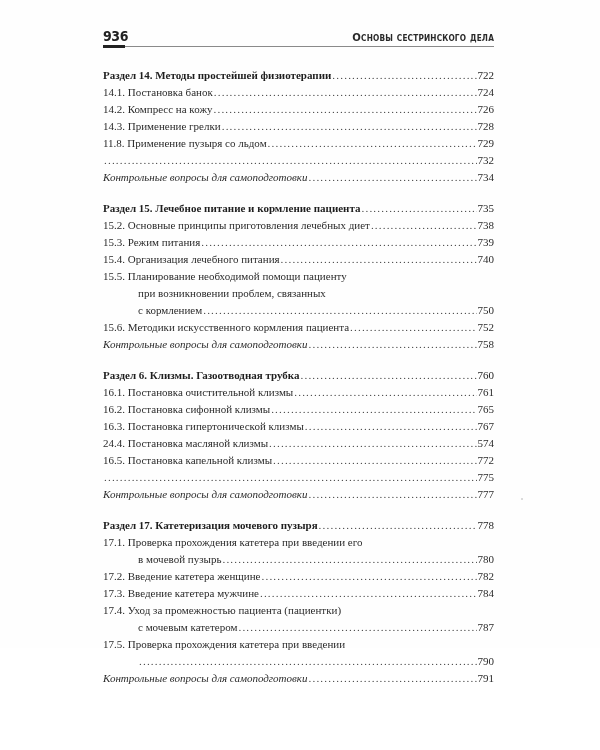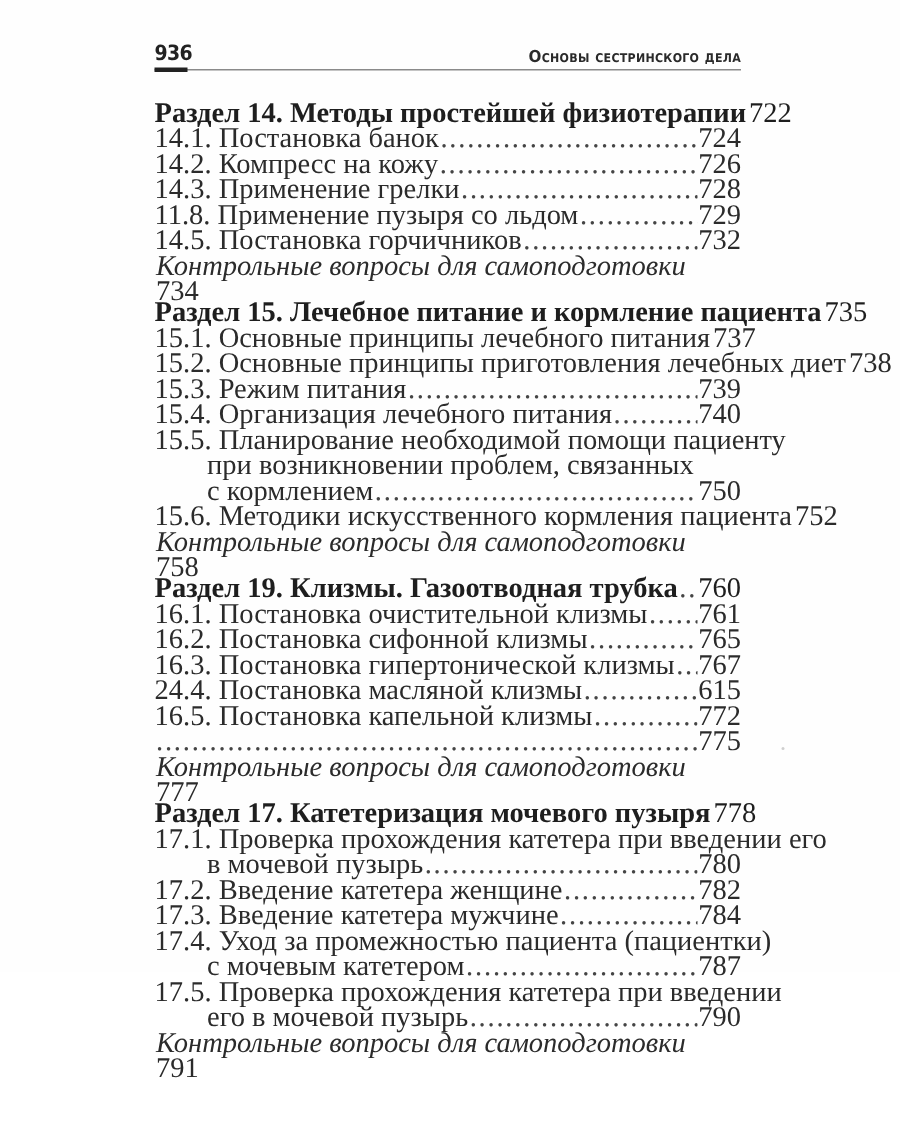--- a/index.html
+++ b/index.html
@@ -9,25 +9,25 @@
   .running-head { position: absolute; left: 103px; top: 26px; width: 391px; height: 22px; }
   .folio { position: absolute; left: 0; top: 2px; font-family: "DejaVu Sans", sans-serif; font-weight: bold;
            font-size: 14px; letter-spacing: -0.5px; color: #222; transform: scaleX(0.9); transform-origin: left; }
   .head-title { position: absolute; right: 0; top: 5px; font-family: "DejaVu Sans", sans-serif; font-weight: bold;
                 font-size: 11px; font-variant: small-caps; letter-spacing: 0.2px; color: #2a2a2a;
                 transform: scaleX(0.92); transform-origin: right; white-space: nowrap; }
   .head-rule { position: absolute; left: 0; right: 0; top: 20px; height: 1px; background: #8a8a8a; }
   .head-rule-thick { position: absolute; left: 0; top: 19px; width: 22px; height: 3px; background: #222; }
 
   .toc { position: absolute; left: 103px; top: 67px; width: 391px;
-         font-family: "Liberation Serif", serif; font-size: 19px; color: #2b2b2b; }
+         font-family: "Liberation Serif", serif; font-size: 11px; color: #2b2b2b; }
   .section { margin-bottom: 14px; }
   .line { position: relative; height: 17px; line-height: 17px; white-space: nowrap; }
   .line.bold { font-weight: bold; color: #1e1e1e; }
-  .line.italic { font-style: italic; flex-direction: column; }
+  .line.italic { font-style: italic; }
   .line.cont { padding-left: 35px; }
   .entry { display: flex; align-items: baseline; height: 17px; }
   .entry .txt { flex: 0 0 auto; white-space: nowrap; }
   .entry .dots { flex: 1 1 auto; overflow: hidden; white-space: nowrap; font-style: normal; font-weight: normal;
                  letter-spacing: 1.2px; color: #444; margin: 0 1px; }
   .entry .dots::after { content: "................................................................................................................................................................"; }
   .entry .pg { flex: 0 0 auto; font-weight: normal; font-style: normal; }
   .speck { position: absolute; left: 521px; top: 498px; width: 2px; height: 2px; background: #cfcfcf; border-radius: 1px; }
 </style>
 </head>
@@ -63,42 +63,36 @@
           <span class="txt">14.3. Применение грелки </span>
           <span class="dots"></span>
           <span class="pg">728</span>
         </div>
         <div class="line entry ">
           <span class="txt">11.8. Применение пузыря со льдом</span>
           <span class="dots"></span>
           <span class="pg">729</span>
         </div>
         <div class="line entry ">
-          <span class="txt">14.5. Постановка горчичников</span>
           <span class="dots"></span>
           <span class="pg">732</span>
         </div>
         <div class="line entry italic">
           <span class="txt">Контрольные вопросы для самоподготовки</span>
           <span class="dots"></span>
           <span class="pg">734</span>
         </div>
       </div>
       <div class="section">
         <div class="line entry bold">
           <span class="txt">Раздел 15. Лечебное питание и кормление пациента</span>
           <span class="dots"></span>
           <span class="pg">735</span>
         </div>
         <div class="line entry ">
-          <span class="txt">15.1. Основные принципы лечебного питания</span>
-          <span class="dots"></span>
-          <span class="pg">737</span>
-        </div>
-        <div class="line entry ">
           <span class="txt">15.2. Основные принципы приготовления лечебных диет</span>
           <span class="dots"></span>
           <span class="pg">738</span>
         </div>
         <div class="line entry ">
           <span class="txt">15.3. Режим питания</span>
           <span class="dots"></span>
           <span class="pg">739</span>
         </div>
         <div class="line entry ">
@@ -123,21 +117,21 @@
           <span class="pg">752</span>
         </div>
         <div class="line entry italic">
           <span class="txt">Контрольные вопросы для самоподготовки</span>
           <span class="dots"></span>
           <span class="pg">758</span>
         </div>
       </div>
       <div class="section">
         <div class="line entry bold">
-          <span class="txt">Раздел 19. Клизмы. Газоотводная трубка</span>
+          <span class="txt">Раздел 6. Клизмы. Газоотводная трубка</span>
           <span class="dots"></span>
           <span class="pg">760</span>
         </div>
         <div class="line entry ">
           <span class="txt">16.1. Постановка очистительной клизмы</span>
           <span class="dots"></span>
           <span class="pg">761</span>
         </div>
         <div class="line entry ">
           <span class="txt">16.2. Постановка сифонной клизмы</span>
@@ -145,21 +139,21 @@
           <span class="pg">765</span>
         </div>
         <div class="line entry ">
           <span class="txt">16.3. Постановка гипертонической клизмы</span>
           <span class="dots"></span>
           <span class="pg">767</span>
         </div>
         <div class="line entry ">
           <span class="txt">24.4. Постановка масляной клизмы</span>
           <span class="dots"></span>
-          <span class="pg">615</span>
+          <span class="pg">574</span>
         </div>
         <div class="line entry ">
           <span class="txt">16.5. Постановка капельной клизмы</span>
           <span class="dots"></span>
           <span class="pg">772</span>
         </div>
         <div class="line entry ">
           <span class="dots"></span>
           <span class="pg">775</span>
         </div>
@@ -198,21 +192,20 @@
         </div>
         <div class="line entry  cont">
           <span class="txt">с мочевым катетером</span>
           <span class="dots"></span>
           <span class="pg">787</span>
         </div>
         <div class="line entry ">
           <span class="txt">17.5. Проверка прохождения катетера при введении</span>
         </div>
         <div class="line entry  cont">
-          <span class="txt">его в мочевой пузырь</span>
           <span class="dots"></span>
           <span class="pg">790</span>
         </div>
         <div class="line entry italic">
           <span class="txt">Контрольные вопросы для самоподготовки</span>
           <span class="dots"></span>
           <span class="pg">791</span>
         </div>
       </div>
     </div>

